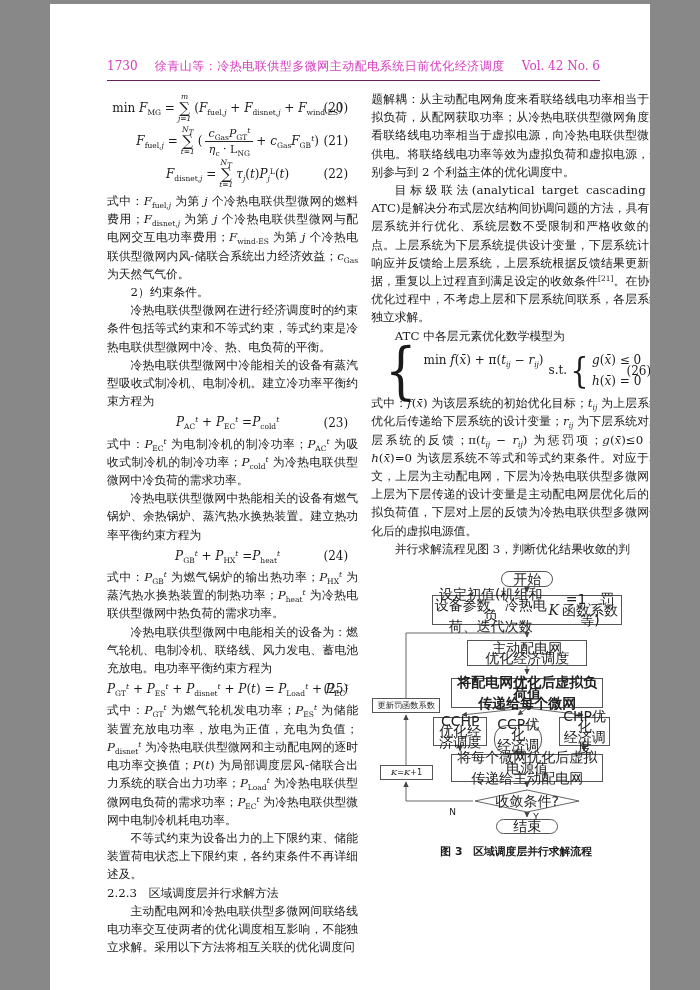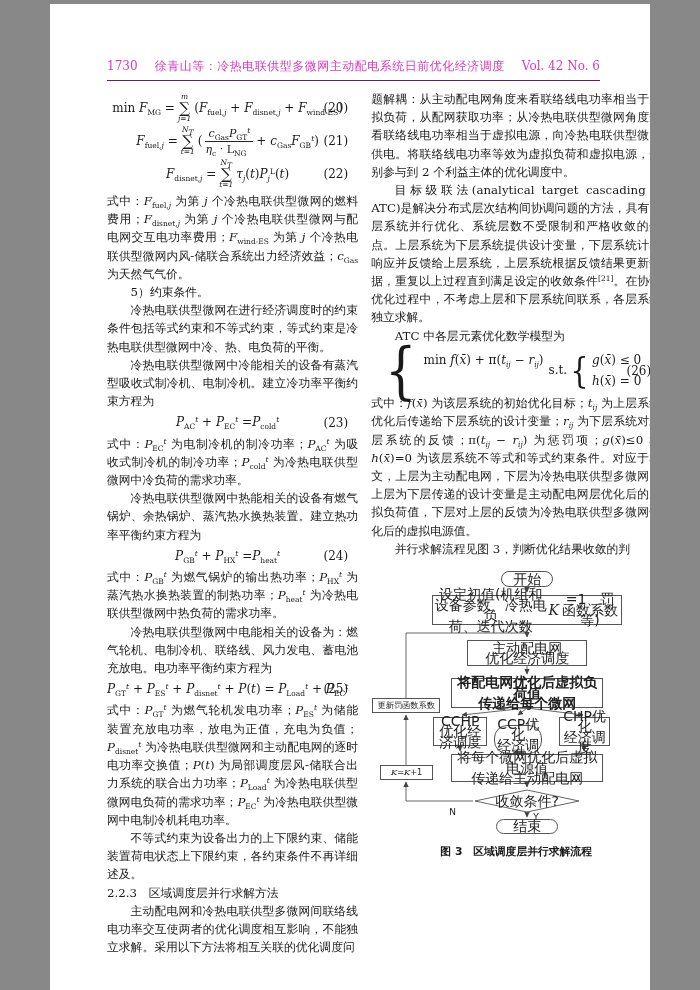--- a/index.html
+++ b/index.html
@@ -39,21 +39,21 @@
     display:flex;align-items:center;justify-content:center;
     margin:3px 10px 3px 0;
     font-size:12px;
     text-align:center;
   }
   .eq-body{display:inline-flex;align-items:center;gap:3px;white-space:nowrap;}
   .eq-no{position:absolute;right:0;top:50%;transform:translateY(-50%);font-style:normal;}
   .sum{display:inline-flex;flex-direction:column;align-items:center;line-height:1;vertical-align:middle;}
   .sum .lt,.sum .lb{font-size:7.5px;line-height:8px;font-style:italic;}
   .sum .sg{font-size:15px;line-height:14px;}
-  .frac{display:inline-flex;flex-direction:column;align-items:flex-start;vertical-align:middle;line-height:1;}
+  .frac{display:inline-flex;flex-direction:column;align-items:center;vertical-align:middle;line-height:1;}
   .frac .fn{padding:0 3px 2px;border-bottom:.9px solid #222;font-size:11px;}
   .frac .fd{padding-top:2px;font-size:11px;}
   .eq26{margin:6px 10px 4px 0;}
   .brace{font-weight:400;}
   .b1{font-size:62px;line-height:0;transform:scaleX(.8);}
   .b2{font-size:36px;line-height:0;transform:scaleX(.8);}
   .eq26-col{display:inline-flex;flex-direction:row;align-items:flex-start;gap:5px;}
   .eq26-row2{display:inline-flex;align-items:center;gap:1px;}
   .eq26-col2{display:inline-flex;flex-direction:column;align-items:flex-start;gap:3px;}
   
@@ -126,21 +126,21 @@
               <span class="lt"><i>N</i><sub>T</sub></span>
               <span class="sg">∑</span>
               <span class="lb"><i>t</i>=1</span>
             </span>
           <span><i>τ</i><sub><i>j</i></sub>(<i>t</i>)<i>P</i><sub><i>j</i></sub><sup>L</sup>(<i>t</i>)</span>
         </span>
         <span class="eq-no">(22)</span>
       </div>
 
       <p>式中：<i>F</i><sub>fuel,<i>j</i></sub> 为第 <i>j</i> 个冷热电联供型微网的燃料费用；<i>F</i><sub>disnet,<i>j</i></sub> 为第 <i>j</i> 个冷热电联供型微网与配电网交互电功率费用；<i>F</i><sub>wind-ES</sub> 为第 <i>j</i> 个冷热电联供型微网内风-储联合系统出力经济效益；<i>c</i><sub>Gas</sub> 为天然气气价。</p>
-      <p class="ind">5）约束条件。</p>
+      <p class="ind">2）约束条件。</p>
       <p class="ind">冷热电联供型微网在进行经济调度时的约束条件包括等式约束和不等式约束，等式约束是冷热电联供型微网中冷、热、电负荷的平衡。</p>
       <p class="ind">冷热电联供型微网中冷能相关的设备有蒸汽型吸收式制冷机、电制冷机。建立冷功率平衡约束方程为</p>
 
       <div class="eq">
         <span class="eq-body">
             <span><i>P</i><sub>AC</sub><sup><i>t</i></sup> + <i>P</i><sub>EC</sub><sup><i>t</i></sup> =<i>P</i><sub>cold</sub><sup><i>t</i></sup></span>
           </span>
         <span class="eq-no">(23)</span>
       </div>
 

